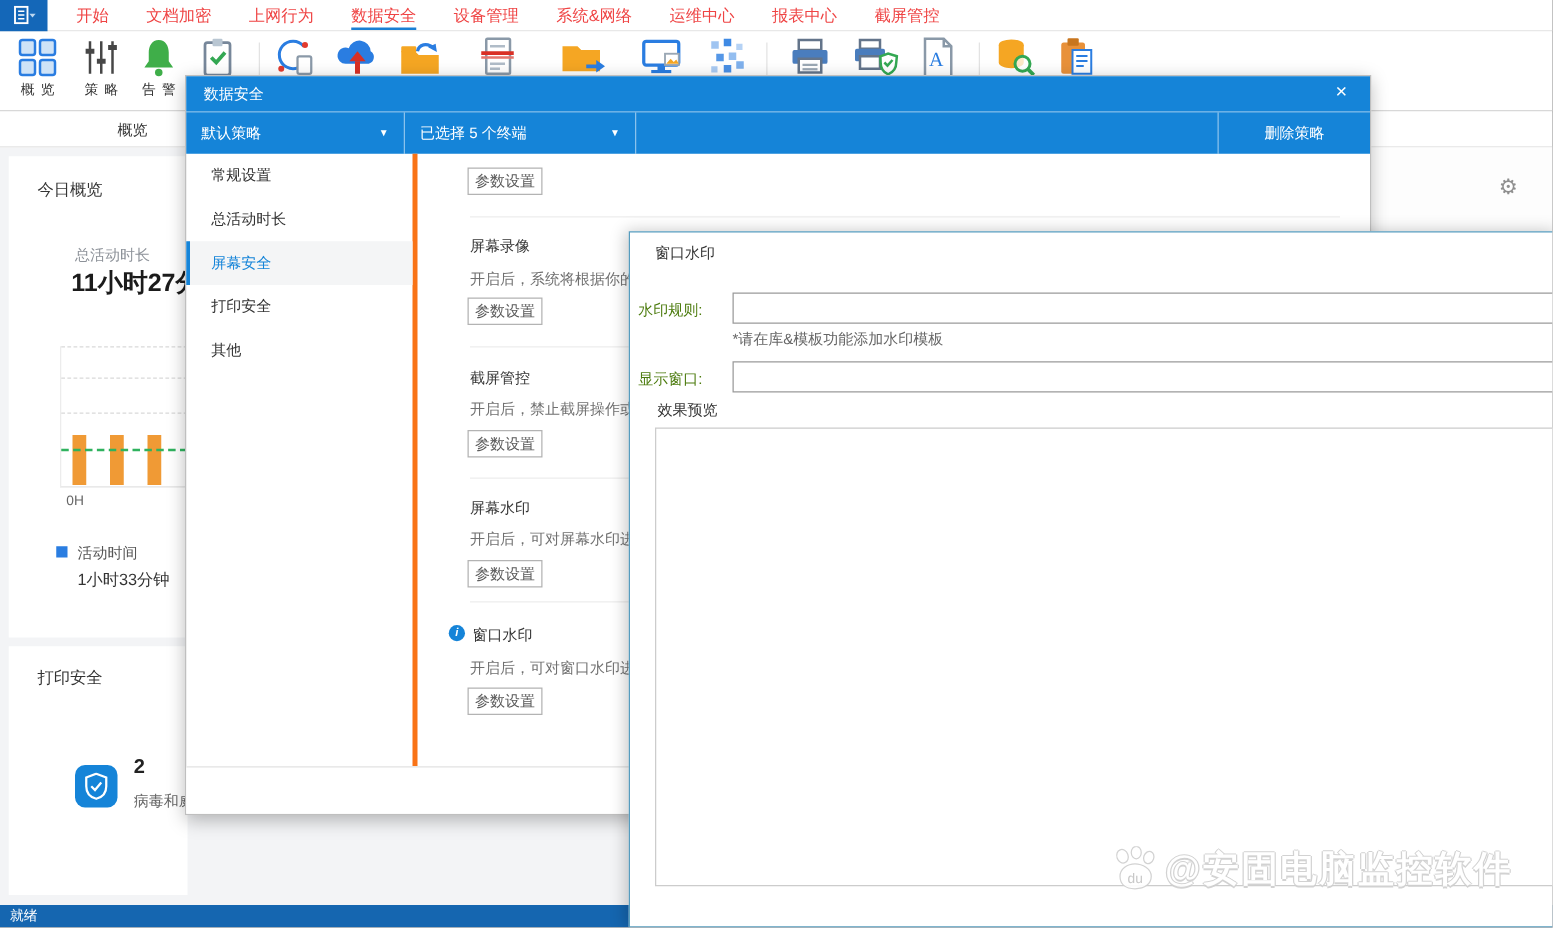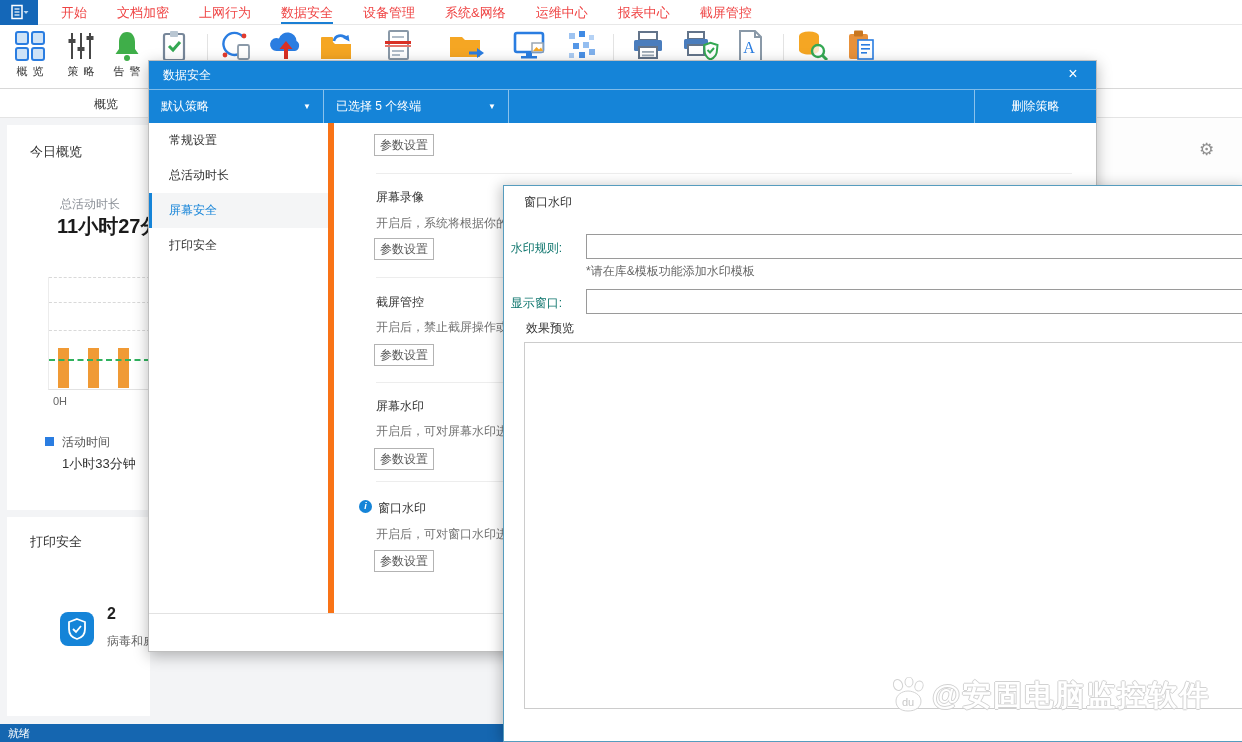--- a/index.html
+++ b/index.html
@@ -57,38 +57,38 @@
     box-shadow:0 4px 14px rgba(0,0,0,.28);z-index:5}
   .sec-titlebar{height:28px;background:#1584d8;color:#fff;font-size:12px;line-height:28px;padding-left:14px;position:relative}
   .sec-close{position:absolute;right:10px;top:0;width:26px;height:28px;text-align:center;font-size:16px;line-height:26px;color:#fff;cursor:pointer}
   .sec-filterbar{height:34px;background:#1584d8;display:flex;border-top:1px solid rgba(255,255,255,.45);color:#fff;font-size:12px}
   .sec-dd{display:flex;align-items:center;justify-content:space-between;padding:0 12px;border-right:1px solid rgba(255,255,255,.5);cursor:pointer}
   .sec-dd .arr{font-size:8px;margin-left:8px}
   .dd1{width:175px}.dd2{width:185px}
   .sec-spacer{flex:1;border-right:1px solid rgba(255,255,255,.5)}
   .sec-delete{width:121px;display:flex;align-items:center;justify-content:center;cursor:pointer}
   .sec-body{position:absolute;left:0;top:62px;right:0;bottom:38px;display:flex}
-  .sec-sidebar{width:185px;border-right:6px solid #f97316}
+  .sec-sidebar{width:185px;border-right:4px solid #f97316}
   .side-item{height:35px;line-height:35px;padding-left:20px;font-size:12px;color:#333;cursor:pointer}
   .side-item.active{background:#f4f5f6;color:#1584d8;border-left:3px solid #1584d8;padding-left:17px}
   .sec-content{flex:1;position:relative;overflow:hidden}
   .sec-h{position:absolute;left:42px;font-size:12px;color:#333;white-space:nowrap}
   .sec-d{position:absolute;left:42px;font-size:12px;color:#707070;white-space:nowrap}
   .param-btn{position:absolute;left:40px;width:60px;height:22px;border:1px solid #b3b3b3;background:#fff;font-size:12px;color:#595959;
     text-align:center;line-height:20px;cursor:pointer;font-family:"Liberation Sans",sans-serif}
   .sec-div{position:absolute;left:42px;right:24px;border-top:1px solid #ededed}
   .info-badge{position:absolute;left:25px;width:13px;height:13px;border-radius:50%;background:#1584d8;color:#fff;font-size:9px;
     text-align:center;line-height:13px;font-style:italic;font-weight:bold}
   .sec-footer{position:absolute;left:0;bottom:0;right:0;height:38px;background:#fff;border-top:1px solid #e2e2e2}
 
   
   .wm-dialog{position:absolute;left:503px;top:185px;width:745px;height:557px;background:#fff;border:1px solid #569cbe;
     box-shadow:-3px 0 12px rgba(0,0,0,.22);z-index:10}
   .wm-title{position:absolute;left:20px;top:8px;font-size:12px;color:#333}
-  .wm-label{position:absolute;width:58px;text-align:right;font-size:12px;color:#0f766e}
+  .wm-label{position:absolute;width:58px;text-align:right;font-size:12px;color:#4d7c0f}
   .wm-input{position:absolute;left:82px;right:-6px;height:25px;border:1px solid #9a9a9a;background:#fff;padding:0 6px;font-size:12px;
     font-family:"Liberation Sans",sans-serif}
   .wm-hint{position:absolute;left:82px;top:77px;font-size:12px;color:#666}
   .wm-preview-label{position:absolute;left:22px;top:134px;font-size:12px;color:#333}
   .wm-preview{position:absolute;left:20px;top:156px;right:-6px;height:367px;border:1px solid #cccccc;background:#fff}
 
   
   .photo-wm{position:absolute;left:888px;top:676px;z-index:30;display:flex;align-items:center;opacity:.92}
   .photo-wm .wm-text{font-size:29px;font-weight:bold;letter-spacing:2px;color:#ffffff;white-space:nowrap;
     text-shadow:1px 0 #cfcfcf,-1px 0 #cfcfcf,0 1px #cfcfcf,0 -1px #cfcfcf}
@@ -343,20 +343,21 @@
       </div>
       <div class="sec-spacer"></div>
       <div class="sec-delete">删除策略</div>
     </div>
     <div class="sec-body">
       <div class="sec-sidebar">
         <div class="side-item">常规设置</div>
         <div class="side-item">总活动时长</div>
         <div class="side-item active">屏幕安全</div>
         <div class="side-item">打印安全</div>
+        <div class="side-item">其他</div>
       </div>
       <div class="sec-content">
         <button class="param-btn" style="top:11px">参数设置</button>
         <div class="sec-div" style="top:50px"></div>
 
         <div class="sec-h" style="top:66px">屏幕录像</div>
         <div class="sec-d" style="top:92px">开启后，系统将根据你的设置</div>
         <button class="param-btn" style="top:115px">参数设置</button>
         <div class="sec-div" style="top:154px"></div>
 

